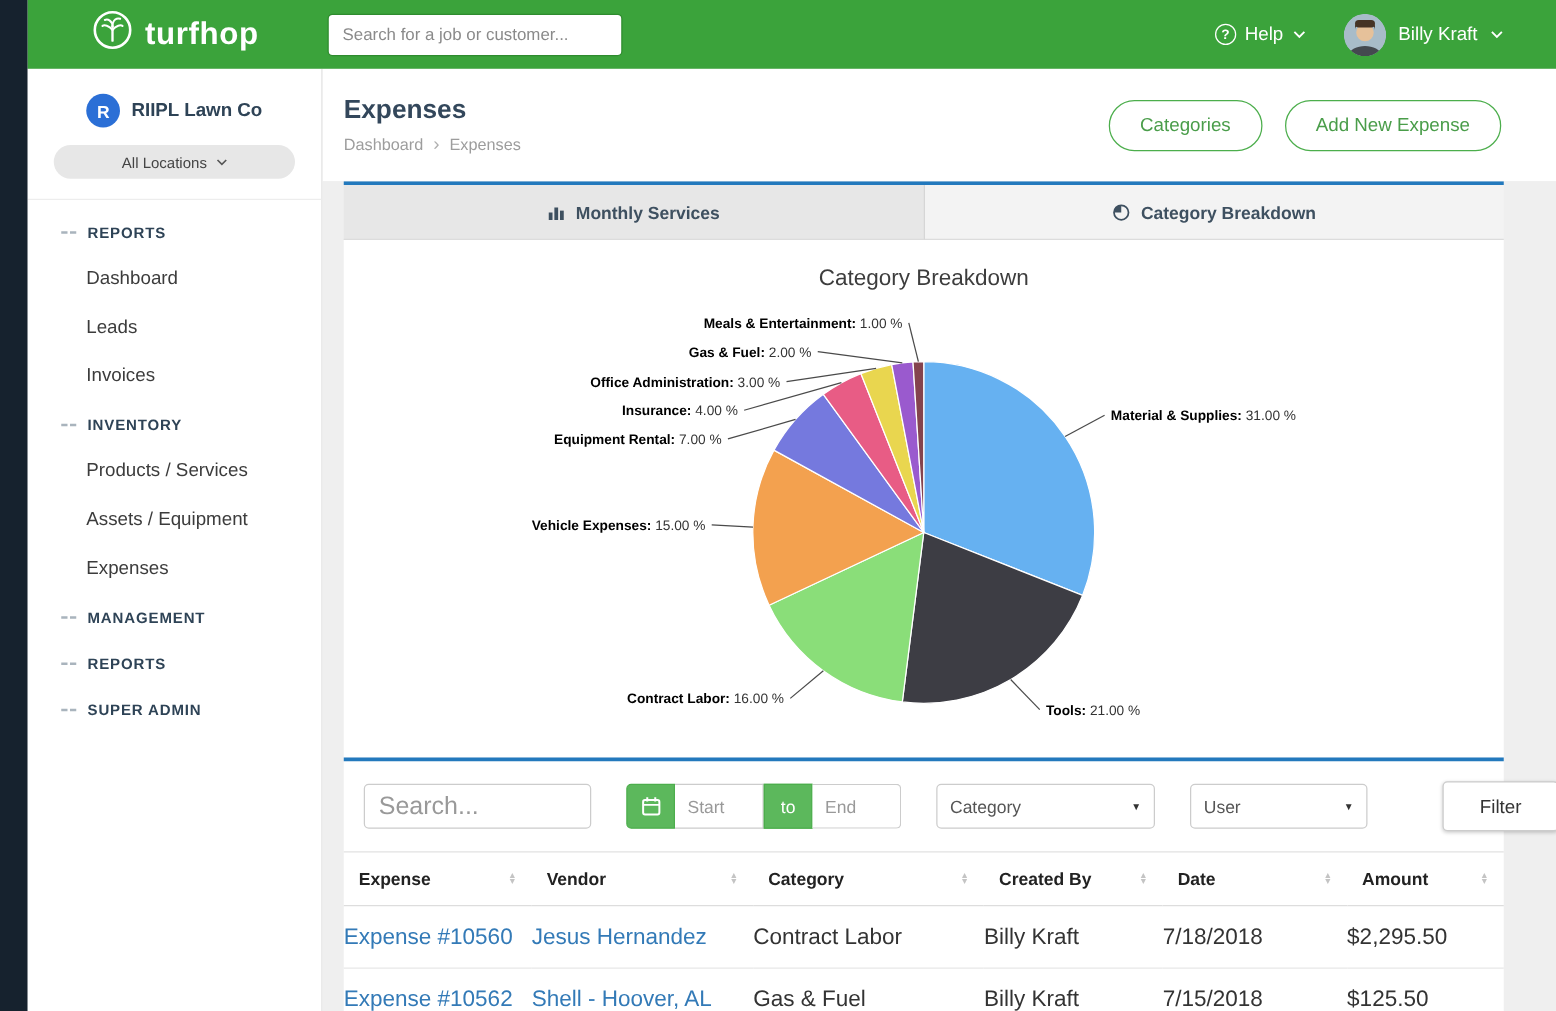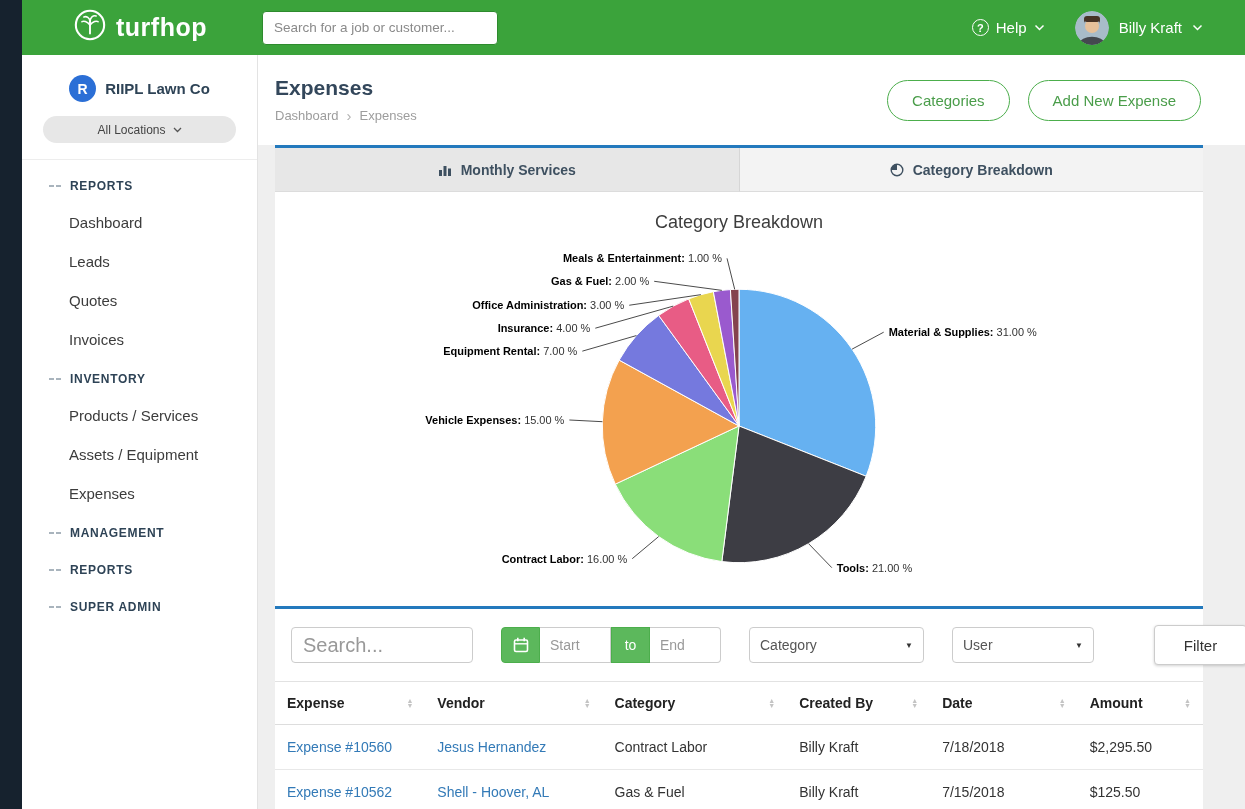--- a/index.html
+++ b/index.html
@@ -72,21 +72,21 @@
   .ig-input.last { border-radius:0 4px 4px 0; }
   .select { display:flex; align-items:center; justify-content:space-between; height:36px; border:1px solid #ccc; border-radius:4px; background:#fff; padding:0 10px; font-size:14px; color:#555; cursor:pointer; }
   .select.cat { width:175px; } .select.usr { width:142px;gap:41px; }
   .sel-arrow { font-size:8px; color:#333; }
   .filter-btn { width:93px; height:40px; border:1px solid #ccc; border-radius:4px; background:#fff; font-size:15px; color:#333; font-family:inherit; box-shadow:0 1px 3px rgba(0,0,0,.18); cursor:pointer;margin-left:32px; }
 
   table.expenses { width:100%; border-collapse:collapse; }
   .expenses th { border-bottom:1px solid #ddd; padding:13px 12px; font-size:14px; color:#222; text-align:left; cursor:pointer; }
   .th-flex { display:flex; align-items:center; }
   .sort-ic { margin-left:auto; display:inline-flex; flex-direction:column; font-size:7px; line-height:5.5px; color:#c4c4c4; padding-left:8px; }
-  .expenses td { border-bottom:1px solid #e8e8e8; padding:14px 12px; font-size:14px; color:#333; }
+  .expenses td { border-bottom:1px solid #e8e8e8; padding:14px 0; font-size:18px; color:#333; }
   .expenses th:nth-child(1), .expenses td:nth-child(1){ width:16.2%; }
   .expenses th:nth-child(2), .expenses td:nth-child(2){ width:19.1%; }
   .expenses th:nth-child(3), .expenses td:nth-child(3){ width:19.9%; }
   .expenses th:nth-child(4), .expenses td:nth-child(4){ width:15.4%; }
   .expenses th:nth-child(5), .expenses td:nth-child(5){ width:15.9%; }
   .expenses th:nth-child(6), .expenses td:nth-child(6){ width:13.5%; }
   .cell-link { color:#337ab7; text-decoration:none; }
 </style>
 </head>
 <body>
@@ -157,21 +157,20 @@
   <nav class="nav">
       <div class="nav-section">
         <span class="dash-icon">
           <i></i>
           <i></i>
         </span>
         <span>REPORTS</span>
       </div>
       <div class="nav-item">Dashboard</div>
       <div class="nav-item">Leads</div>
-      <div class="nav-item">Quotes</div>
       <div class="nav-item">Invoices</div>
       <div class="nav-section">
         <span class="dash-icon">
           <i></i>
           <i></i>
         </span>
         <span>INVENTORY</span>
       </div>
       <div class="nav-item">Products / Services</div>
       <div class="nav-item">Assets / Equipment</div>

